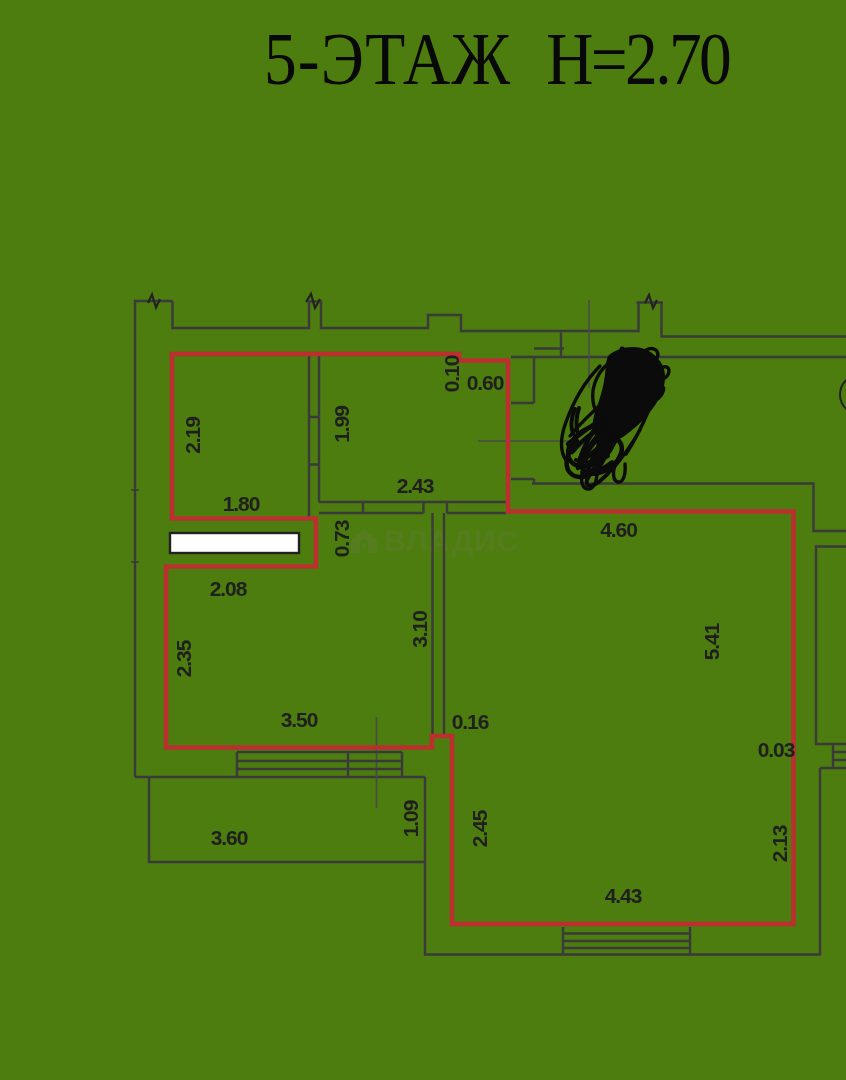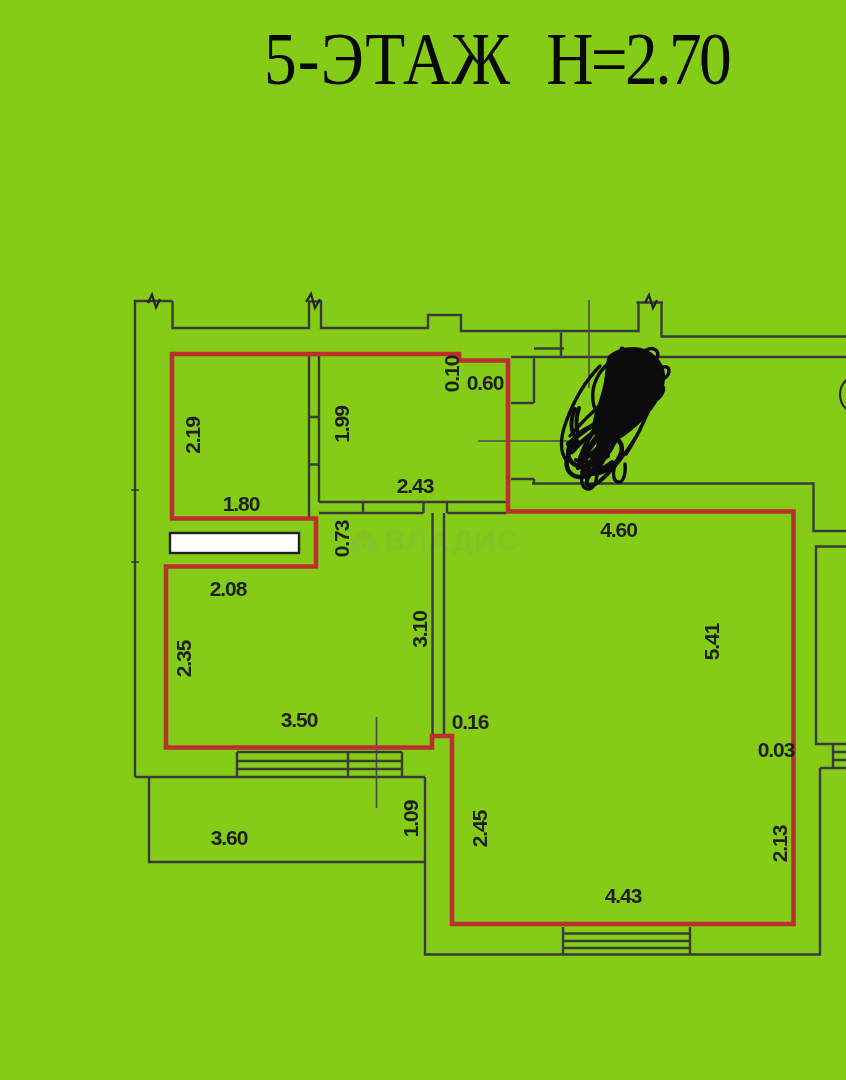--- a/index.html
+++ b/index.html
@@ -1,16 +1,16 @@
 <!DOCTYPE html>
 <html><head>
 <meta charset="utf-8">
 <style>
   html,body{margin:0;padding:0;background:#ffffff;}
-  .page{position:relative;width:846px;height:1080px;background:#84cc16;overflow:hidden;
+  .page{position:relative;width:846px;height:1080px;background:#4d7c0f;overflow:hidden;
         font-family:"Liberation Sans", sans-serif;}
   svg text{fill:#1f1f1f;font-family:"Liberation Sans",sans-serif;font-weight:700;
            font-size:21px;letter-spacing:-1.1px;}
   .title{position:absolute;left:264px;top:18px;white-space:nowrap;
          font-family:"Liberation Serif",serif;font-size:73px;color:#080808;
          line-height:normal;transform:scaleX(0.896);transform-origin:0 0;}
 </style>
 </head>
 <body>
 <div class="page">

